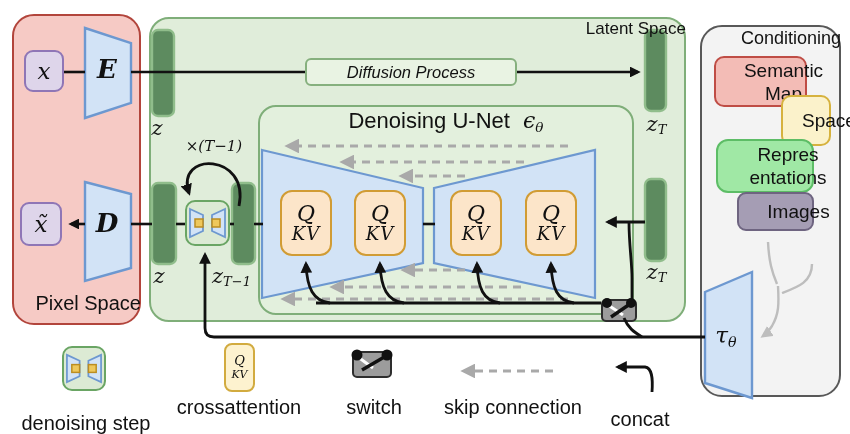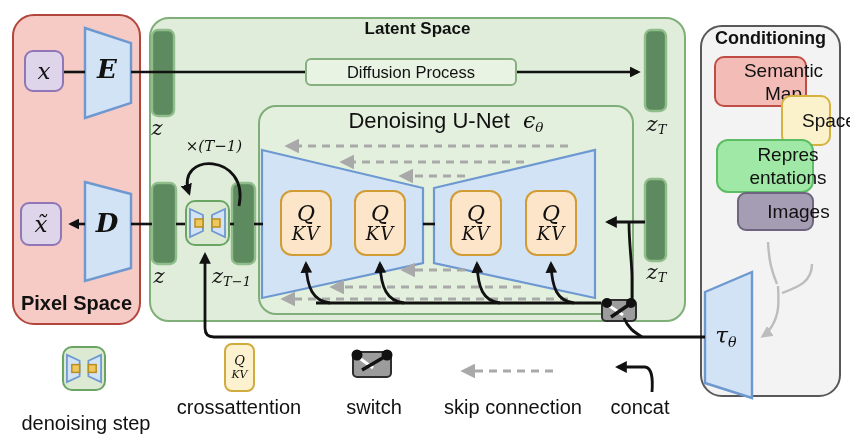--- a/index.html
+++ b/index.html
@@ -11,26 +11,26 @@
   .latent-panel{left:149px;top:17px;width:537px;height:305px;background:var(--latent_bg);
     border:2.5px solid var(--latent_border);border-radius:20px;z-index:1;}
   .unet-panel{left:258px;top:105px;width:376px;height:210px;background:var(--unet_bg);
     border:2px solid var(--latent_border);border-radius:18px;z-index:1;}
   .cond-panel{left:700px;top:25px;width:141px;height:372px;background:var(--cond_bg);
     border:2.5px solid var(--cond_border);border-radius:22px;z-index:1;}
   svg.layer{position:absolute;left:0;top:0;z-index:2;}
   svg.layer.top{z-index:4;}
   .box{position:absolute;box-sizing:border-box;z-index:3;display:flex;align-items:center;
        justify-content:center;text-align:center;}
-  .title{position:absolute;z-index:5;font-weight:bold;text-align:center;}
+  .title{position:absolute;z-index:5;font-weight:normal;text-align:right;}
   .lbl{position:absolute;z-index:5;text-align:center;}
   .serif{font-family:"DejaVu Serif",serif;font-style:italic;}
   .sub{font-size:62%;vertical-align:-22%;}
   .diff-box{left:305px;top:58px;width:212px;height:28px;background:var(--diff_fill);
-    border:2px solid var(--diff_border);border-radius:6px;font-size:16.5px;}
+    border:2px solid var(--diff_border);border-radius:6px;font-size:16.5px;font-style:italic;}
   .xbox{background:var(--purple_fill);border:2.5px solid var(--purple_border);border-radius:9px;
     font-family:"DejaVu Serif",serif;font-style:italic;font-size:23px;}
   .qkv{background:var(--attn_fill);border:2.5px solid var(--attn_border);border-radius:12px;
     flex-direction:column;line-height:1.05;}
   .qkv .q{font-size:22px;} .qkv .kv{font-size:18px;letter-spacing:1px;}
   .cond-item{border-radius:10px;font-size:19px;line-height:23px;z-index:3;padding-left:46px;}
   .switchbase{background:var(--switch_fill);border:2.5px solid var(--switch_border);border-radius:5px;}
   .stepicon{background:var(--green_icon_bg);border:2px solid var(--green_icon_border);border-radius:10px;}
   .legend-lbl{top:396px;font-size:20px;z-index:5;position:absolute;text-align:center;}
 </style>
@@ -217,14 +217,14 @@
   </div>
   <div class="lbl serif" style="left:180px;top:137px;width:68px;font-size:15px;">×(T−1)</div>
   <div class="lbl serif" style="left:704px;top:322px;width:44px;font-size:23px;">
     <span>τ</span><span class="sub">θ</span>
   </div>
 
   <div class="legend-lbl" style="left:10px;width:152px;margin-top:16px;">denoising step</div>
   <div class="legend-lbl" style="left:163px;width:152px;">crossattention</div>
   <div class="legend-lbl" style="left:322px;width:104px;">switch</div>
   <div class="legend-lbl" style="left:432px;width:162px;">skip connection</div>
-  <div class="legend-lbl" style="left:588px;width:104px;">concat</div>
+  <div class="legend-lbl" style="left:588px;width:104px;margin-top:12px;">concat</div>
 </div>
 
 </body></html>

